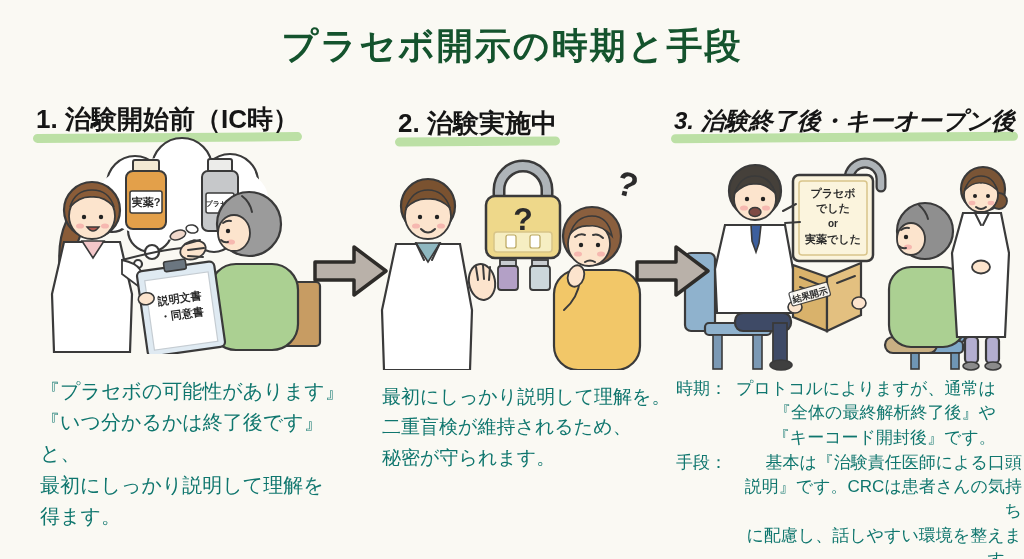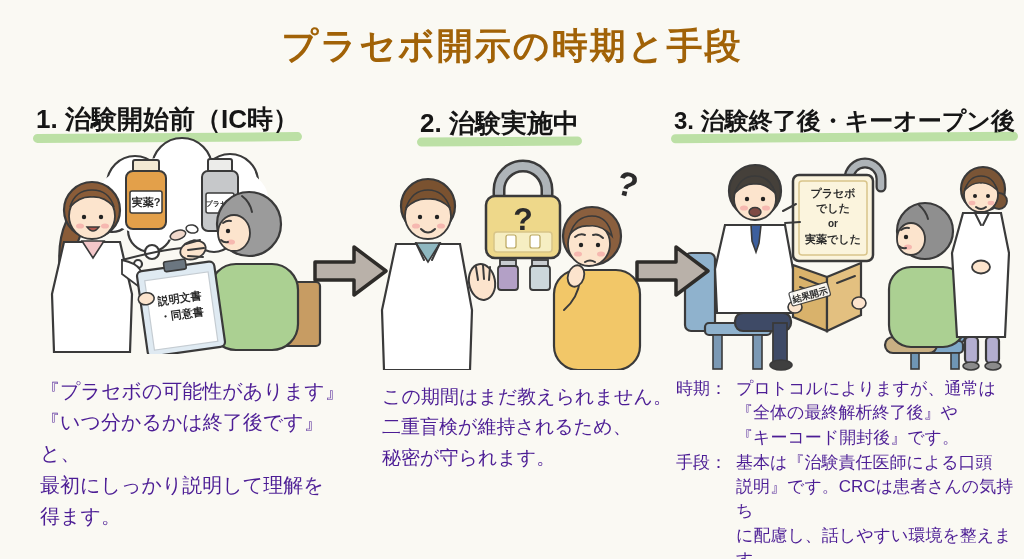--- a/index.html
+++ b/index.html
@@ -4,47 +4,47 @@
 <style>
   html,body{margin:0;padding:0;}
   body{
     width:1024px;height:559px;position:relative;overflow:hidden;
     background:#FAF9F3;
     font-family:"Liberation Sans","DejaVu Sans",sans-serif;
     color:#1c1c1c;
   }
   .title{
     position:absolute;top:22px;left:0;width:1024px;text-align:center;
-    font-size:36px;font-weight:700;letter-spacing:2px;color:#a16207;
+    font-size:36px;font-weight:700;letter-spacing:2px;color:#14532d;
   }
   .panel-heading{
     position:absolute;font-weight:700;color:#161616;white-space:nowrap;
   }
   .panel-heading .marker{position:relative;display:inline-block;}
   .panel-heading .marker::after{
     content:"";position:absolute;left:-3px;right:-3px;bottom:-5px;height:9px;
     background:#BCE0A5;border-radius:5px;transform:rotate(-0.4deg);z-index:-1;
   }
   #h1{left:36px;top:102px;font-size:26px;text-align:right;}
-  #h2{left:420px;top:106px;font-size:26px;}
-  #h3{left:674px;top:105px;font-size:24px;}
+  #h2{left:398px;top:106px;font-size:26px;}
+  #h3{left:674px;top:105px;font-size:24px;font-style:italic;}
   .illustration{position:absolute;}
   #illo1{left:30px;top:134px;width:300px;height:220px;}
   #illo2{left:368px;top:150px;width:292px;height:220px;}
   #illo3{left:675px;top:145px;width:335px;height:230px;}
   .flow-arrow{position:absolute;width:80px;height:62px;}
   #arrow1{left:310px;top:240px;}
   #arrow2{left:632px;top:240px;}
-  .body-text{position:absolute;white-space:pre-line;color:#4c1d95;}
+  .body-text{position:absolute;white-space:pre-line;color:#0f766e;}
   #b1{left:40px;top:376px;width:308px;font-size:20px;line-height:1.56;}
   #b2{left:382px;top:382px;width:292px;font-size:19px;line-height:1.6;}
   #b3{left:676px;top:377px;width:346px;font-size:17px;line-height:1.43;}
   .hang-row{display:flex;margin:0 0 1px 0;gap:8px;}
   .hang-label{flex:0 0 52px;font-weight:400;}
-  .hang-text{white-space:pre-line;}
+  .hang-text{white-space:pre-line;text-align:right;}
   svg{display:block;}
   svg text{font-family:"Liberation Sans","DejaVu Sans",sans-serif;fill:#2b2b2b;}
   .ln{stroke:#3a3a3a;stroke-width:2;fill:none;stroke-linecap:round;}
 </style>
 </head>
 <body>
 
 <div class="title">プラセボ開示の時期と手段</div>
 
 <div class="panel-heading" id="h1">
@@ -283,21 +283,21 @@
 <div class="flow-arrow" id="arrow2">
   <svg width="80" height="62" viewBox="0 0 80 62">
     <polygon points="5,22 44,22 44,7 76,31 44,55 44,40 5,40" fill="#B9B1A9" stroke="#2e2c29" stroke-width="3.5" stroke-linejoin="round"></polygon>
   </svg>
 </div>
 
 <div class="body-text" id="b1">『プラセボの可能性があります』
 『いつ分かるかは終了後です』と、
 最初にしっかり説明して理解を
 得ます。</div>
-<div class="body-text" id="b2">この期間はまだ教えられません。
+<div class="body-text" id="b2">最初にしっかり説明して理解を。
 二重盲検が維持されるため、
 秘密が守られます。</div>
 <div class="body-text" id="b3" style="white-space:normal;">
   <div class="hang-row">
     <span class="hang-label">時期：</span>
     <span class="hang-text">プロトコルによりますが、通常は
 『全体の最終解析終了後』や
 『キーコード開封後』です。</span>
   </div>
   <div class="hang-row">

